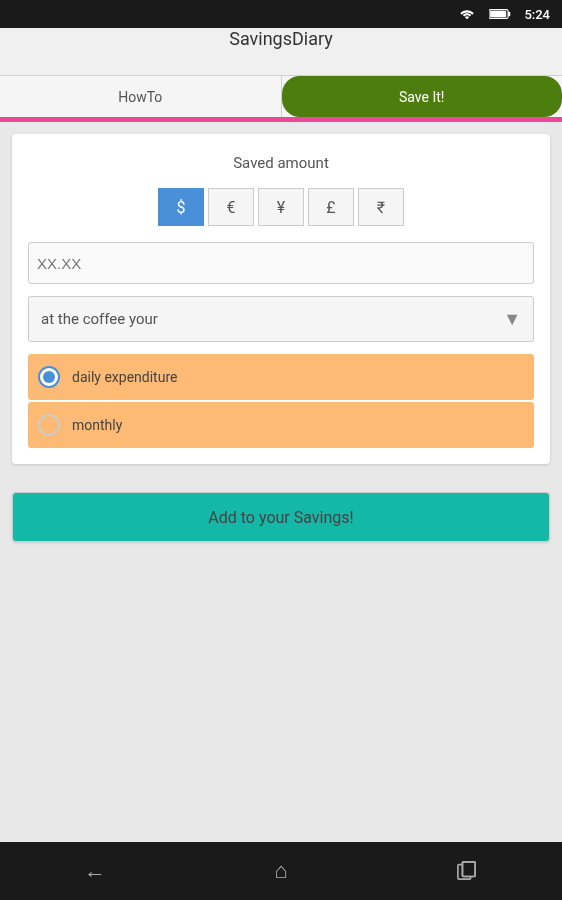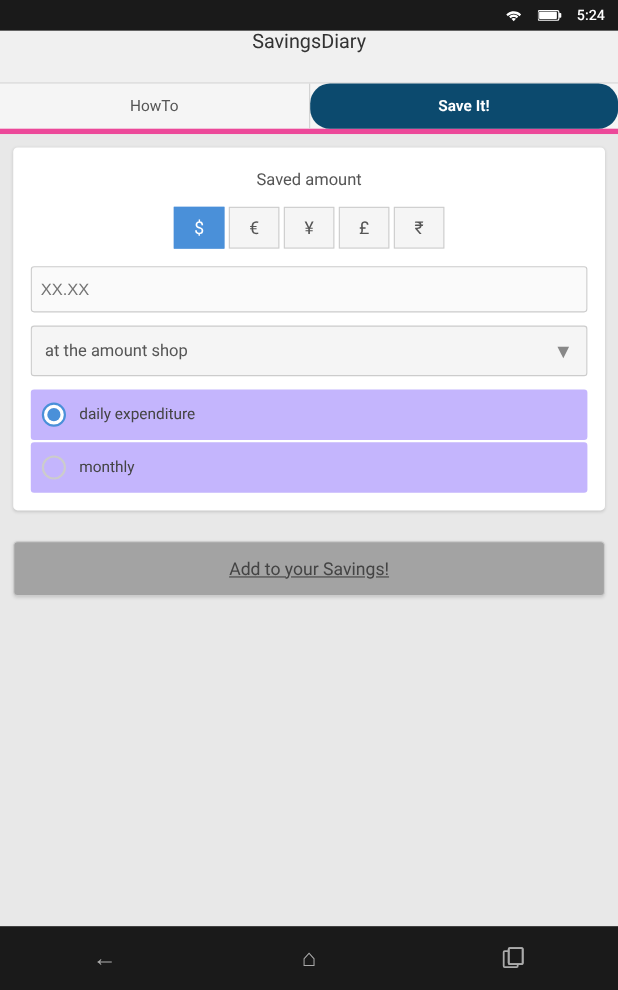--- a/index.html
+++ b/index.html
@@ -77,23 +77,23 @@
       color: #555;
       cursor: pointer;
       border-right: 1px solid #d0d0d0;
     }
 
     .tab-item:last-child {
       border-right: none;
     }
 
     .tab-item.active {
-      background: #0c4a6e;
+      background: #4d7c0f;
       color: white;
-      font-weight: 700;
+      font-weight: 400;
       border-radius: 18px;
     }
 
     
     .main-content {
       flex: 1;
       background: #e8e8e8;
       padding: 12px;
       display: flex;
       flex-direction: column;
@@ -191,21 +191,21 @@
     .radio-group {
       display: flex;
       flex-direction: column;
       gap: 2px;
     }
 
     .radio-item {
       display: flex;
       align-items: center;
       padding: 12px 10px;
-      background: #c4b5fd;
+      background: #fdba74;
       border-radius: 3px;
       cursor: pointer;
       gap: 12px;
     }
 
     .radio-circle {
       width: 22px;
       height: 22px;
       border-radius: 50%;
       border: 2px solid #ccc;
@@ -228,32 +228,31 @@
       background: #4a90d9;
     }
 
     .radio-label {
       font-size: 14px;
       color: #444;
     }
 
     
     .add-button {
-      background: #a3a3a3;
+      background: #14b8a6;
       border: 1px solid #ccc;
       border-radius: 4px;
       height: 50px;
       display: flex;
       align-items: center;
       justify-content: center;
       font-size: 16px;
       color: #444;
       cursor: pointer;
       box-shadow: 0 1px 3px rgba(0,0,0,0.12);
-      text-decoration: underline;
     }
 
     
     .nav-bar {
       background: #1a1a1a;
       height: 58px;
       display: flex;
       align-items: center;
       justify-content: space-around;
       flex-shrink: 0;
@@ -311,21 +310,21 @@
       <div class="currency-btn">¥</div>
       <div class="currency-btn">£</div>
       <div class="currency-btn">₹</div>
     </div>
 
     
     <input class="amount-input" type="text" placeholder="XX.XX" style="">
 
     
     <div class="dropdown-row">
-      <span class="dropdown-label">at the amount shop</span>
+      <span class="dropdown-label">at the coffee your</span>
       <span class="dropdown-arrow">▼</span>
     </div>
 
     
     <div class="radio-group">
       <div class="radio-item">
         <div class="radio-circle selected"></div>
         <span class="radio-label">daily expenditure</span>
       </div>
       <div class="radio-item">

